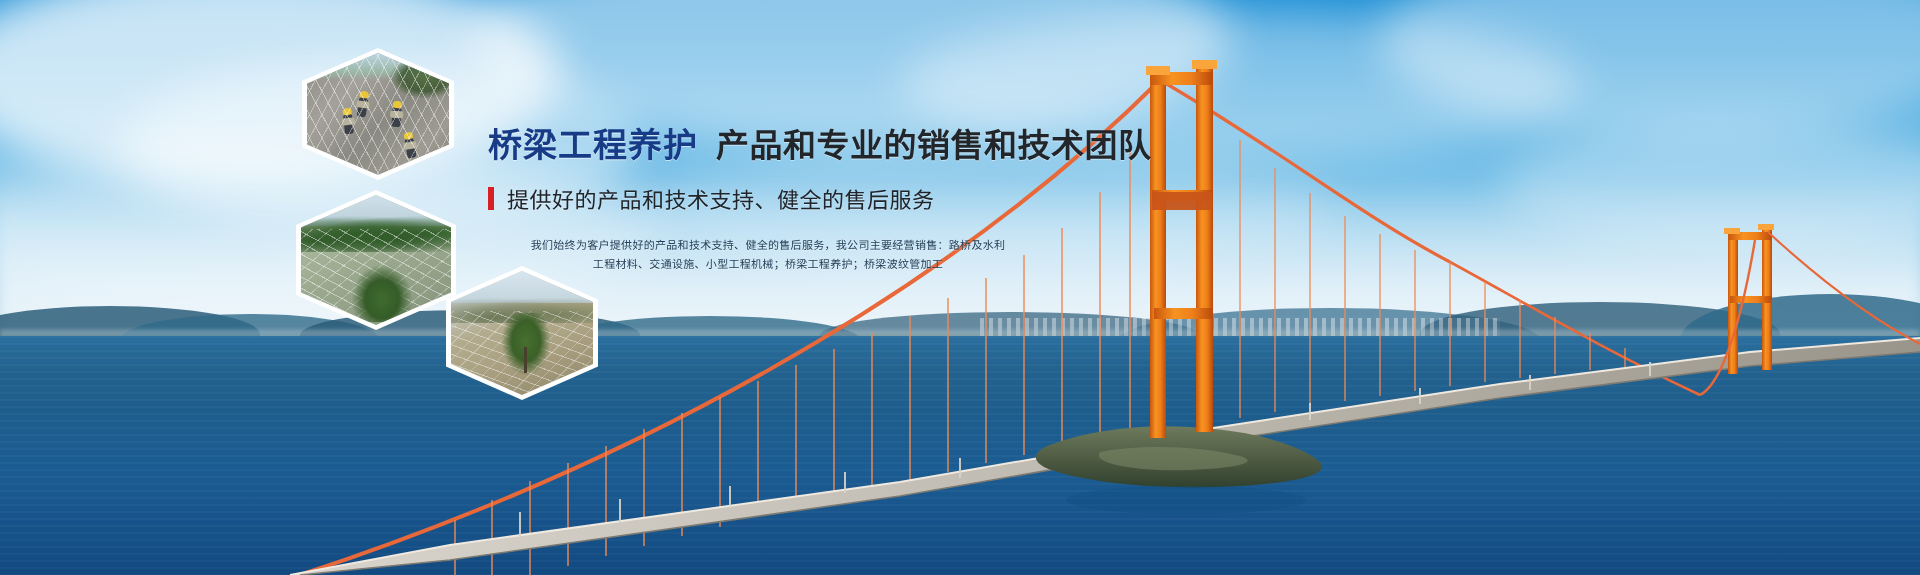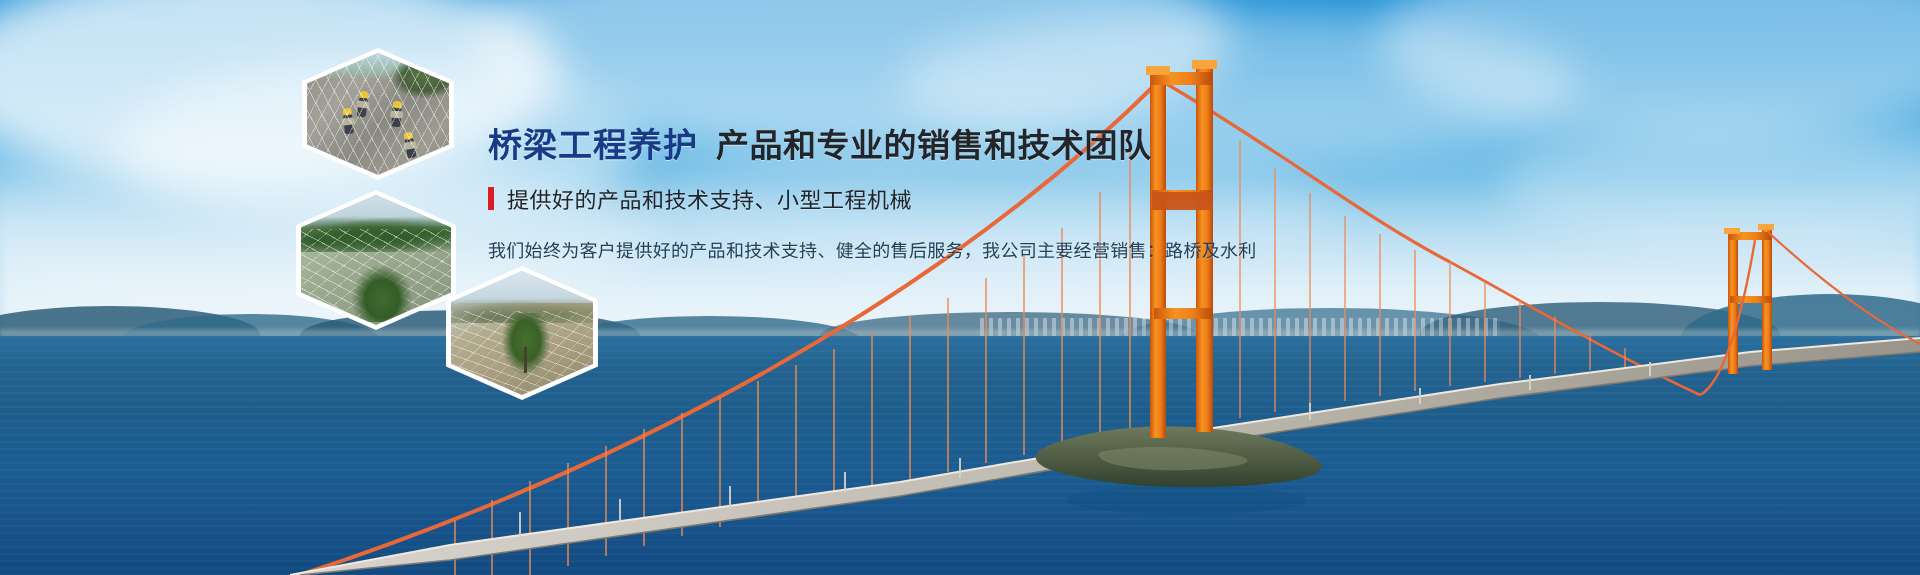--- a/index.html
+++ b/index.html
@@ -198,23 +198,24 @@
   }
   .subline .bar{
     display:inline-block;width:6px;height:23px;background:#d81f26;flex:0 0 auto;
   }
   .subline .txt{
     font-size:22px;color:#20252b;letter-spacing:.5px;
     text-shadow:0 1px 0 rgba(255,255,255,.35);
   }
 
   .para{
-    font-size:18px;color:#24405a;line-height:1.75;
+    font-size:11px;color:#24405a;line-height:1.75;
     letter-spacing:.3px;white-space:nowrap;
     text-shadow:0 1px 0 rgba(255,255,255,.30);
+    text-align:center;
   }
   .para div{margin:0;}
 </style>
 </head>
 <body>
 
 <div class="banner">
 
   <div class="sky">
     <div class="cloud c1"></div>
@@ -402,22 +403,23 @@
 
   <div class="copy">
 
     <div class="headline">
       <span class="h-main">桥梁工程养护</span>
       <span class="h-sub">产品和专业的销售和技术团队</span>
     </div>
 
     <div class="subline">
       <span class="bar"></span>
-      <span class="txt">提供好的产品和技术支持、小型工程机械</span>
+      <span class="txt">提供好的产品和技术支持、健全的售后服务</span>
     </div>
 
     <div class="para">
       <div>我们始终为客户提供好的产品和技术支持、健全的售后服务，我公司主要经营销售：路桥及水利</div>
+      <div>工程材料、交通设施、小型工程机械；桥梁工程养护；桥梁波纹管加工</div>
     </div>
 
   </div>
 
 </div>
 
 </body></html>

